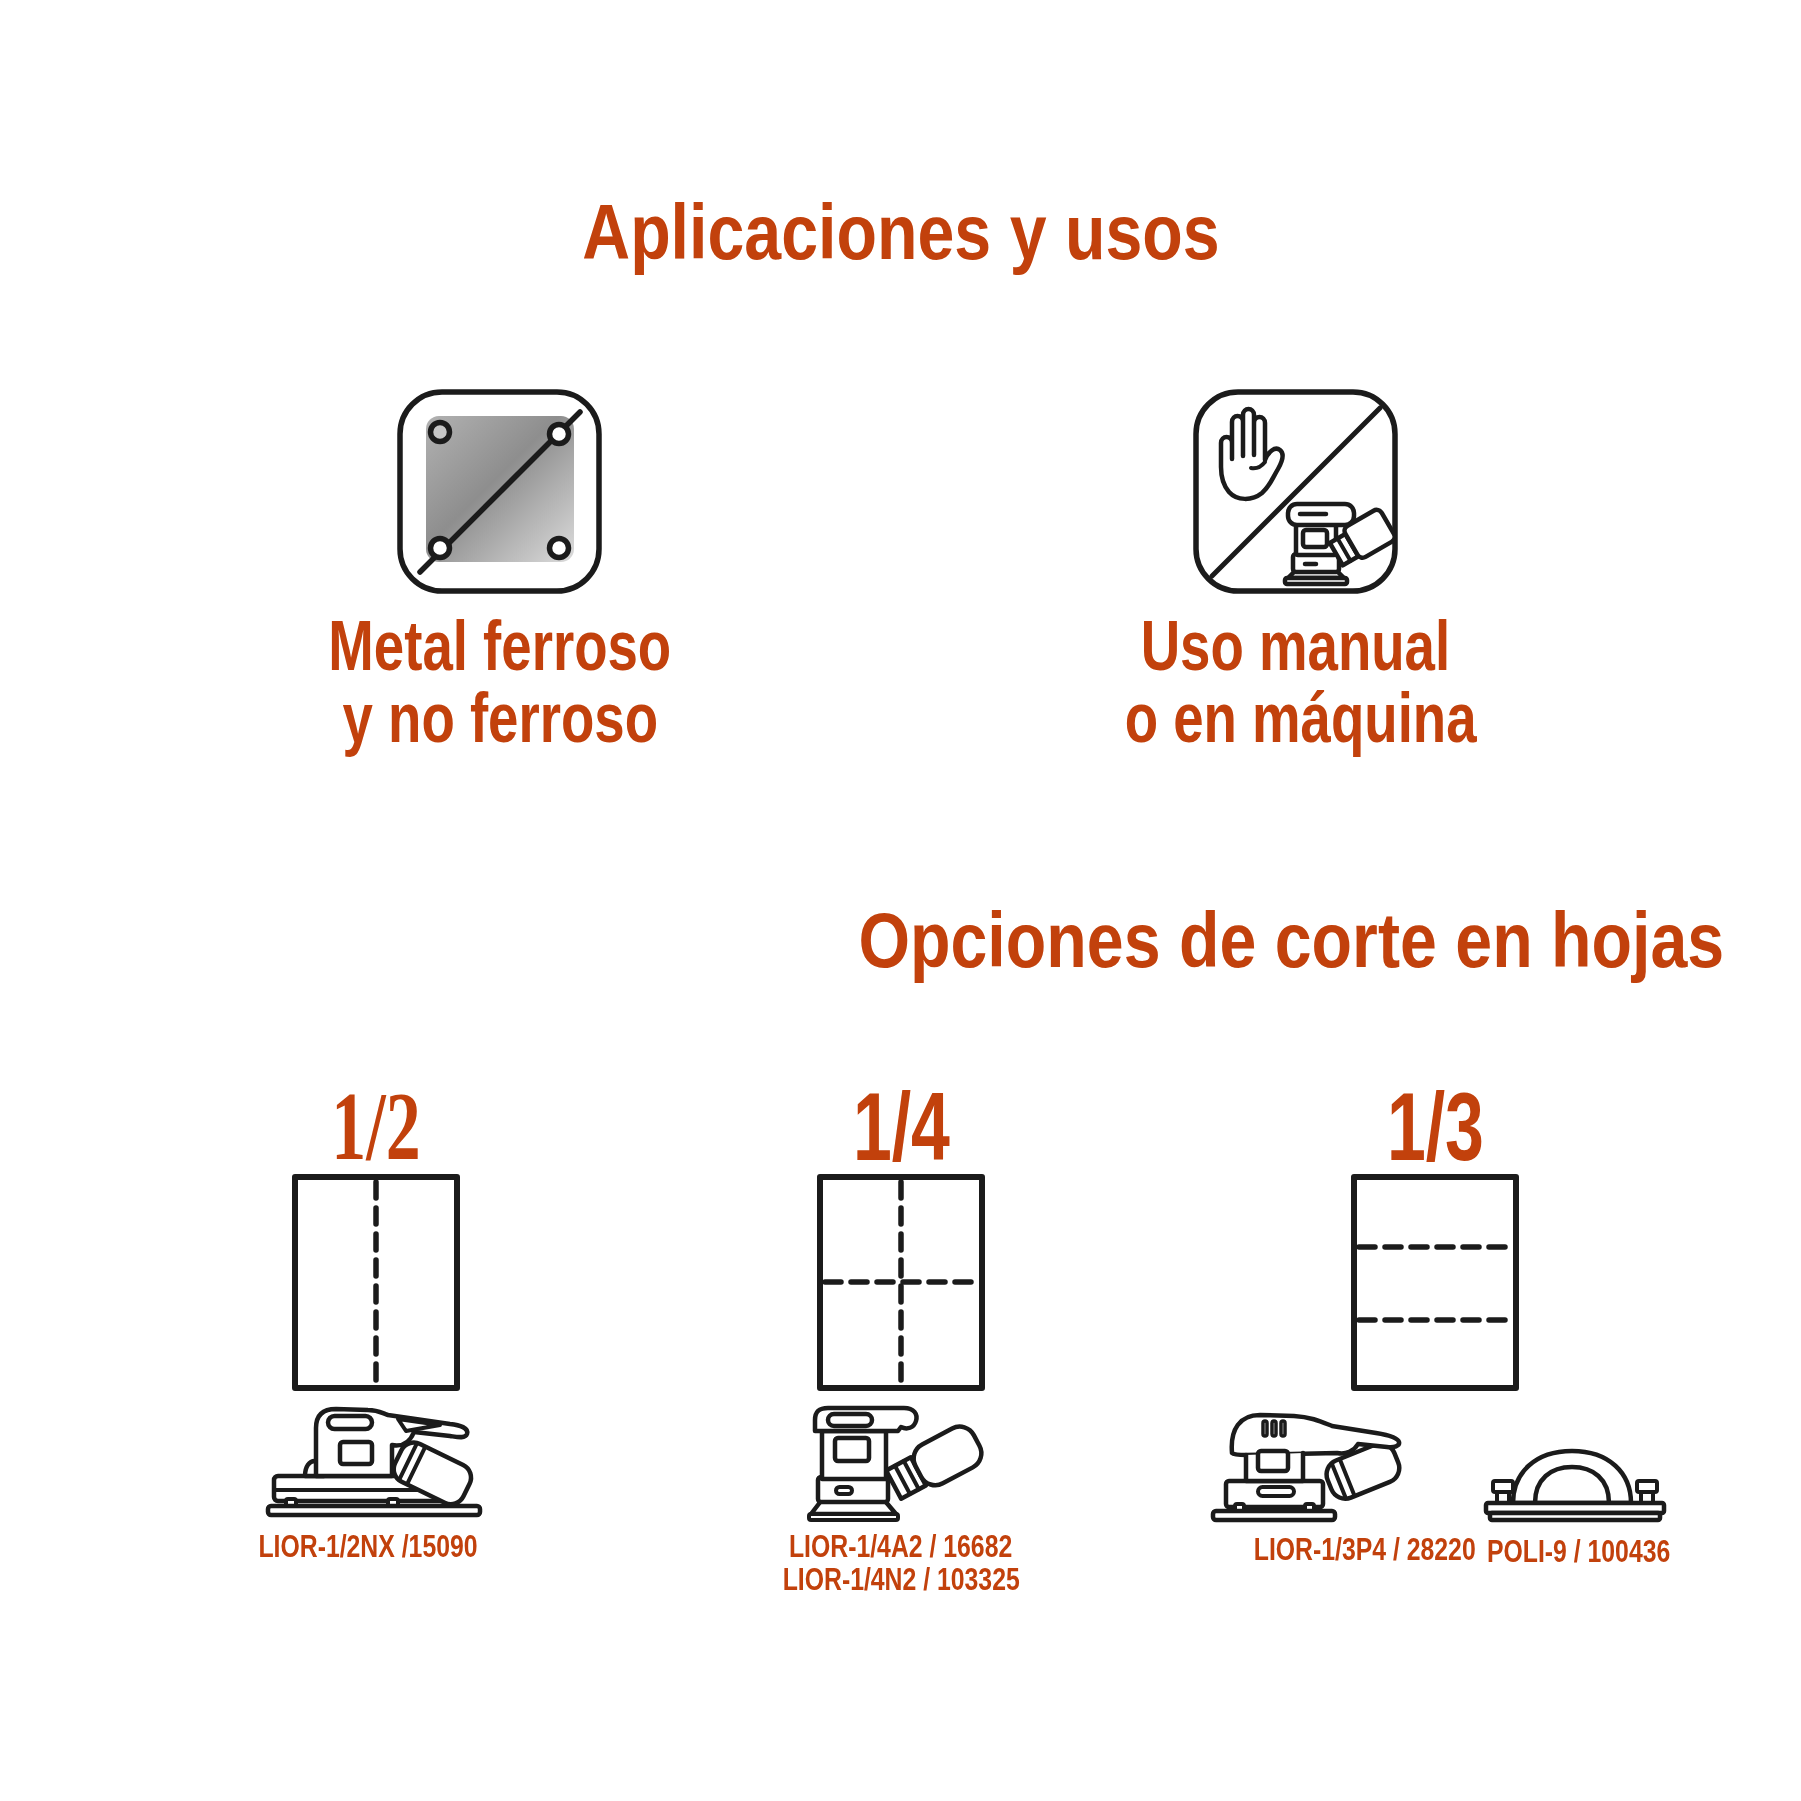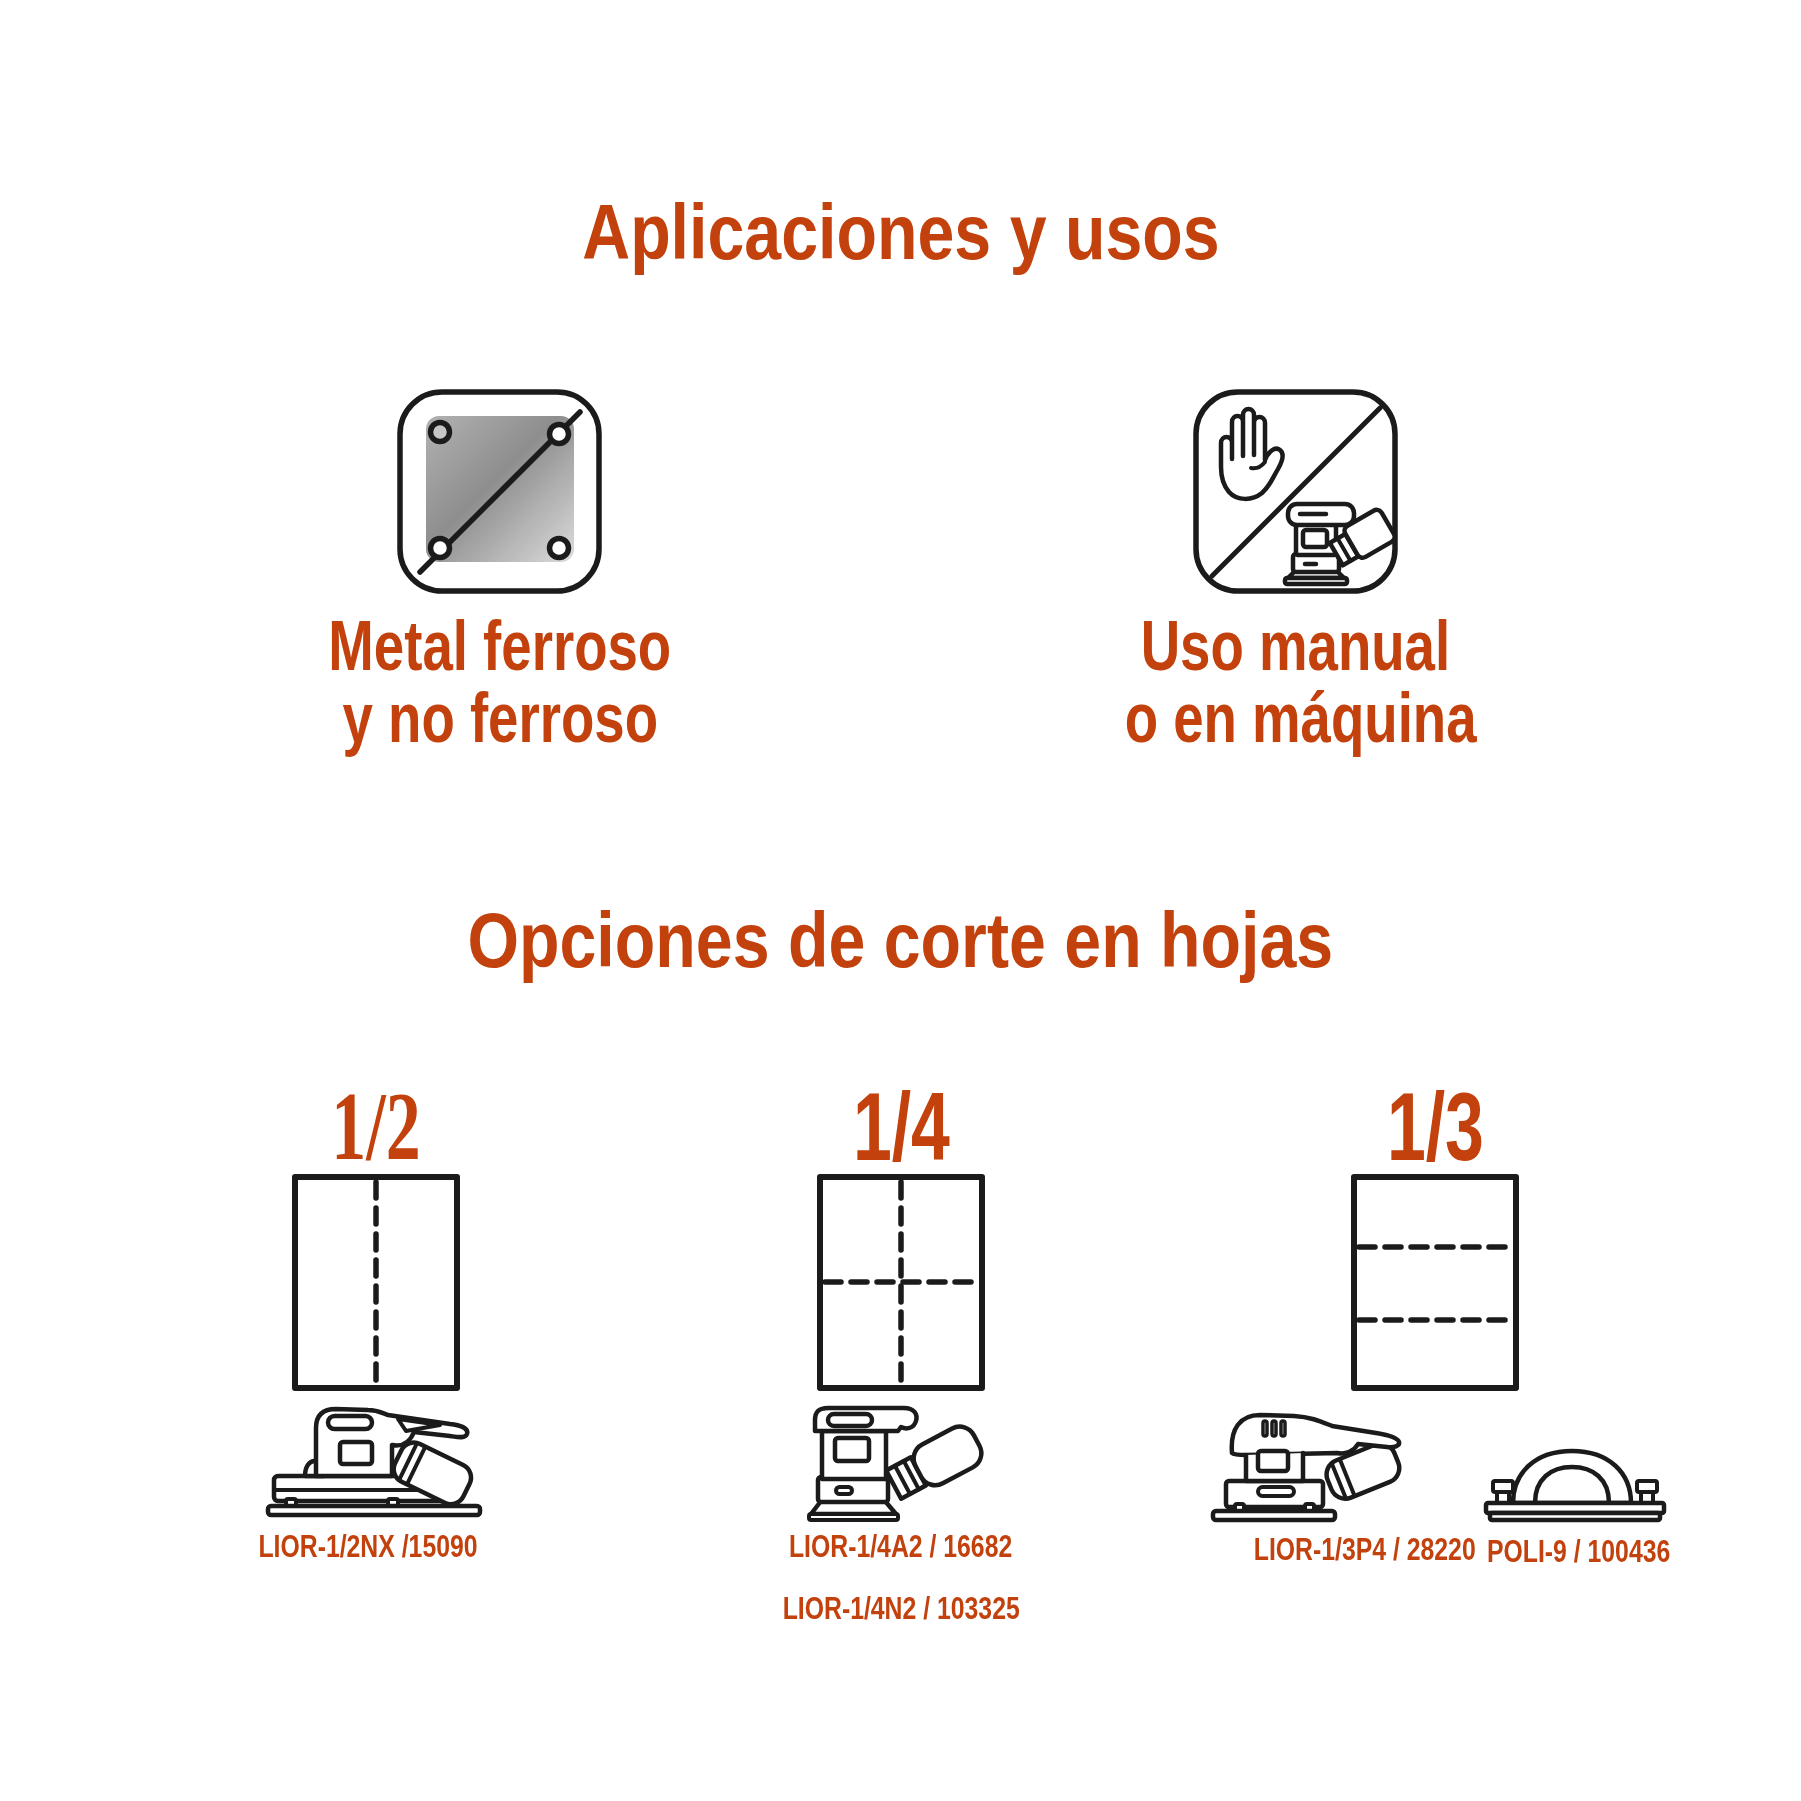--- a/index.html
+++ b/index.html
@@ -81,21 +81,21 @@
   <div class="abs ctr caption" style="left:280px;top:611px;">
     <span class="cond78">Metal ferroso</span>
   </div>
   <div class="abs ctr caption" style="left:1075px;top:611px;">
     <span class="cond78">Uso manual</span>
   </div>
   <div class="abs ctr caption" style="left:1075px;top:683px;">
     <span class="cond78">o en máquina</span>
   </div>
 
-  <div class="abs ctr h-title" style="top:901px;">
+  <div class="abs ctr h-title" style="top:901px;text-align:right;">
     <span class="cond">Opciones de corte en hojas</span>
   </div>
 
   <div class="abs ctr fraction" style="left:226px;top:1078px;font-family:Liberation Serif, serif;">
     <span class="cond72">1/2</span>
   </div>
   <div class="abs ctr fraction" style="left:751px;top:1078px;">
     <span class="cond72">1/4</span>
   </div>
   <div class="abs ctr fraction" style="left:1285px;top:1078px;">
@@ -197,21 +197,21 @@
       <rect class="fw" x="7" y="72" width="170" height="7" rx="2" stroke-width="4.5"></rect>
     </svg>
   </div>
 
   <div class="abs ctr model" style="left:178px;top:1530px;">
     <span class="cond80">LIOR-1/2NX /15090</span>
   </div>
   <div class="abs ctr model" style="left:711px;top:1530px;">
     <span class="cond80">LIOR-1/4A2 / 16682</span>
   </div>
-  <div class="abs ctr model" style="left:711px;top:1563px;margin-top:29px;">
+  <div class="abs ctr model" style="left:711px;top:1563px;">
     <span class="cond80">LIOR-1/4N2 / 103325</span>
   </div>
   <div class="abs ctr model" style="left:1123px;top:1533px;text-align:right;">
     <span class="cond80">LIOR-1/3P4 / 28220</span>
   </div>
   <div class="abs ctr model" style="left:1389px;top:1535px;">
     <span class="cond80">POLI-9 / 100436</span>
   </div>
 
 </div>

